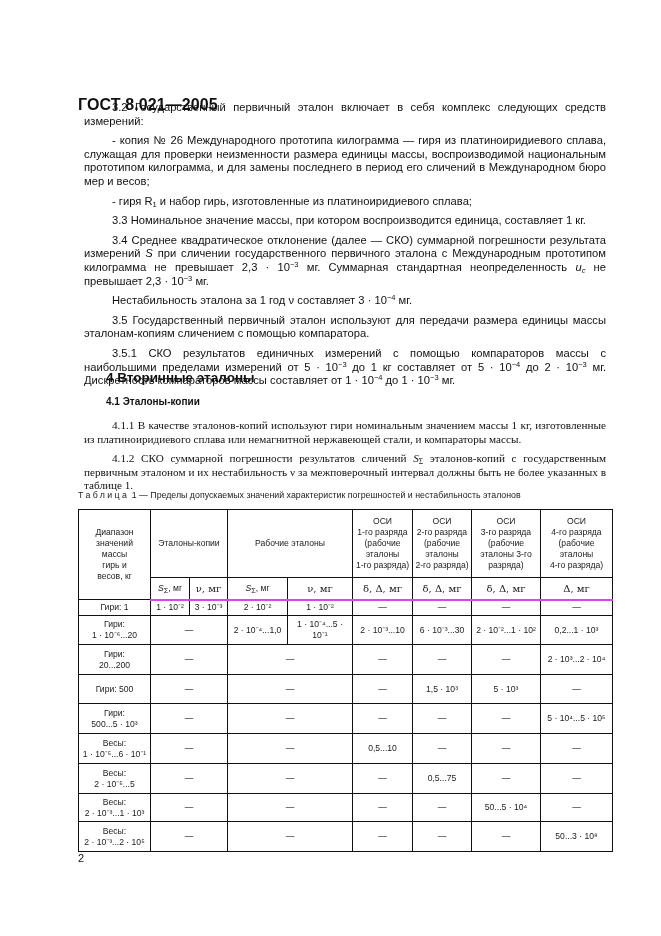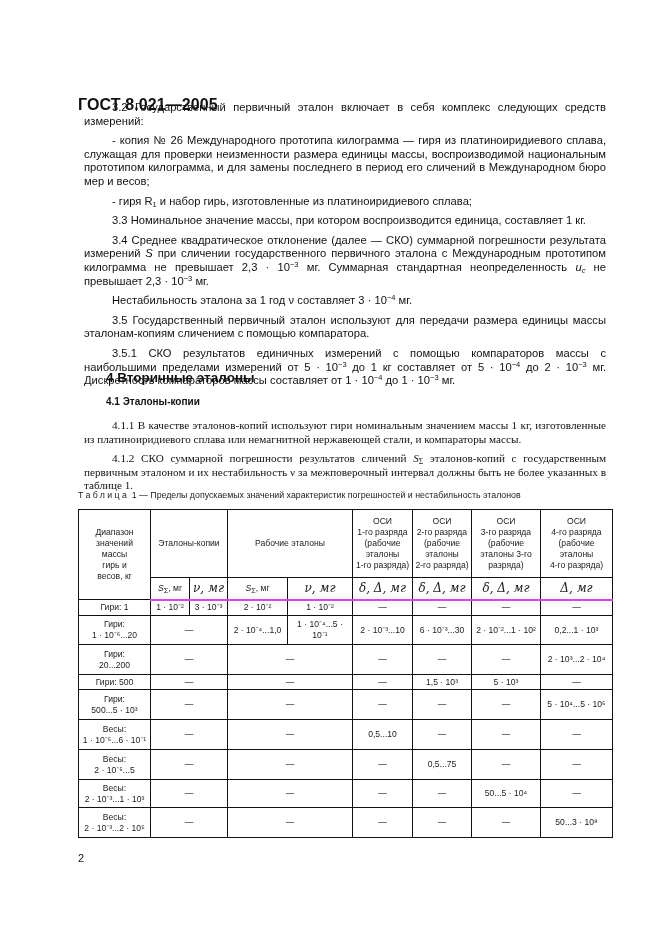--- a/index.html
+++ b/index.html
@@ -13,21 +13,21 @@
   sub { font-size: 7.5px; vertical-align: -2px; line-height: 0; }
   .it { font-style: italic; }
   .sec-heading { position: absolute; left: 106px; top: 370px; font-size: 13.5px; font-weight: bold; }
   .subsec-heading { position: absolute; left: 106px; top: 396px; font-size: 10px; font-weight: bold; }
   .table-caption { position: absolute; left: 78px; top: 490px; font-size: 8.8px; color: #222; }
   .table-caption .sp { letter-spacing: 2.4px; margin-top: 24px; }
   table.t1 { position: absolute; left: 78px; top: 509px; border-collapse: collapse; table-layout: fixed;
              font-size: 8.6px; color: #222; }
   table.t1 td, table.t1 th { border: 1px solid #111; text-align: center; vertical-align: middle; padding: 0 1px; font-weight: normal; line-height: 11px; }
   table.t1 tr.units td { border-bottom: 2px solid #d946ef; }
-  .sym { font-family: "DejaVu Serif", serif; font-size: 12px; font-style: italic; }
+  .sym { font-family: "DejaVu Serif", serif; font-size: 10px; }
   .page-num { position: absolute; left: 78px; top: 852px; font-size: 11px; }
 </style>
 </head>
 <body>
 
 <div class="doc-header">ГОСТ 8.021—2005</div>
 
 <div class="body-text" style="top:95px;">
   <p class="ind">3.2 Государственный первичный эталон включает в себя комплекс следующих средств измерений:</p>
   <p class="ind">- копия № 26 Международного прототипа килограмма — гиря из платиноиридиевого сплава, служащая для проверки неизменности размера единицы массы, воспроизводимой национальным прототипом килограмма, и для замены последнего в период его сличений в Международном бюро мер и весов;</p>
@@ -106,21 +106,21 @@
       </tr>
       <tr style="height: 30px;">
         <td>Гири:<br>20...200</td>
         <td colspan="2">—</td>
         <td colspan="2">—</td>
         <td>—</td>
         <td>—</td>
         <td>—</td>
         <td>2 · 10³...2 · 10⁴</td>
       </tr>
-      <tr style="height: 15px;">
+      <tr style="height: 29px;">
         <td>Гири: 500</td>
         <td colspan="2">—</td>
         <td colspan="2">—</td>
         <td>—</td>
         <td>1,5 · 10³</td>
         <td>5 · 10³</td>
         <td>—</td>
       </tr>
       <tr style="height: 30px;">
         <td>Гири:<br>500...5 · 10³</td>

